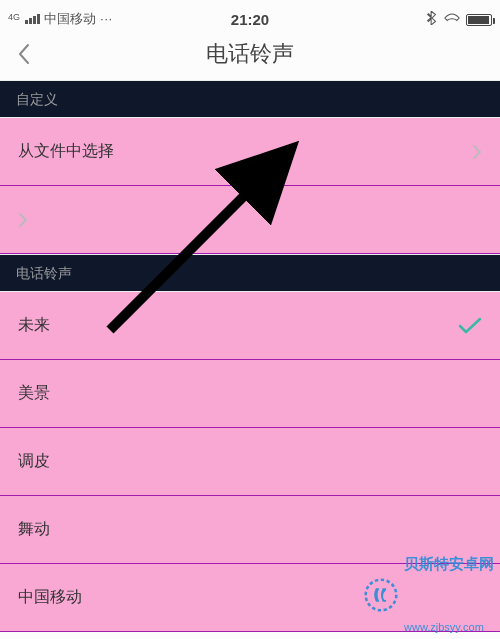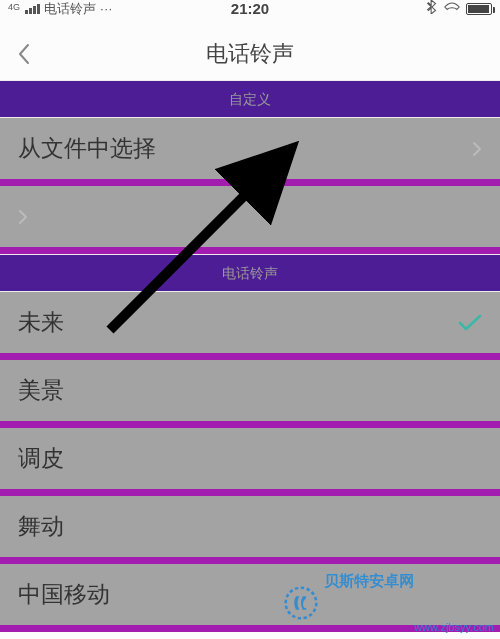--- a/index.html
+++ b/index.html
@@ -8,21 +8,21 @@
       height: 639px;
       background: #fcfcfc;
       font-family: -apple-system, "Helvetica Neue", sans-serif;
       color: #333;
       position: relative;
       overflow: hidden;
     }
     .status-bar {
       height: 28px;
       display: flex;
-      align-items: flex-start;
+      align-items: flex-end;
       justify-content: space-between;
       padding: 0 8px;
       font-size: 14px;
       color: #555;
       background: #fcfcfc;
     }
     .status-left { display: flex; align-items: center; gap: 4px; font-size: 13px; }
     .status-center { position: absolute; left: 50%; transform: translateX(-50%); font-size: 15px; color: #444; font-weight: bold; }
     .status-right { display: flex; align-items: center; gap: 6px; }
     .signal-bars { display: inline-flex; align-items: flex-end; gap: 1px; }
@@ -53,76 +53,75 @@
     }
     .header-title {
       position: absolute;
       left: 50%;
       transform: translateX(-50%);
       font-size: 22px;
       color: #444;
     }
 
     .section-header {
-      background: #4c1d95;
+      background: #0f172a;
       color: #999;
       font-size: 14px;
       padding: 10px 16px 8px;
       border-top: 1px solid #ededed;
       border-bottom: 1px solid #ededed;
-      text-align: center;
     }
 
     .list-item {
       height: 68px;
       display: flex;
       align-items: center;
       justify-content: space-between;
       padding: 0 18px;
-      background: #a3a3a3;
-      border-bottom: 7px solid #a21caf;
-      font-size: 23px;
+      background: #f9a8d4;
+      border-bottom: 1px solid #a21caf;
+      font-size: 16px;
       color: #333;
       cursor: pointer;
     }
     .list-item .right { color: #bbb; display:flex; align-items:center; }
     .checkmark { color: #3bb8a5; }
 
     .annotation-arrow {
       position: absolute;
       pointer-events: none;
     }
     .watermark {
       position: absolute;
       right: 6px;
       bottom: 6px;
       display: flex;
       align-items: center;
       gap: 6px;
       opacity: 0.9;
     }
     .watermark .wm-icon { width: 34px; height: 34px; }
-    .watermark .wm-text { display:flex; flex-direction:row; line-height:1.1; }
+    .watermark .wm-text { display:flex; flex-direction:column; line-height:1.1; }
     .watermark .wm-text span:first-child { font-size: 15px; color: #2a8bd6; font-weight: bold; }
     .watermark .wm-text span:last-child { font-size: 11px; color: #2a8bd6; margin-top: 48px; }
     .net4g { font-size: 9px; position: relative; top:-2px; margin-right:1px; color:#555;}
   </style>
 </head>
 <body>
 
 <div class="status-bar">
   <div class="status-left">
     <span class="net4g">4G</span>
     <span class="signal-bars">
         <span></span>
         <span></span>
         <span></span>
         <span></span>
       </span>
-    <span>电话铃声 ···</span>
+    <span>中国移动 ···</span>
   </div>
   <div class="status-center">21:20</div>
   <div class="status-right">
     <span class="bt-icon">
       <svg width="12" height="14" viewBox="0 0 12 16">
           <path d="M5 0 L10 4 L6 8 L10 12 L5 16 L5 9 L2 12 L1 11 L5 7.5 L1 4 L2 3 L5 6 Z" fill="none" stroke="#555" stroke-width="1.2"></path>
         </svg>
     </span>
     <span class="call-icon">
       <svg width="16" height="14" viewBox="0 0 20 16">

